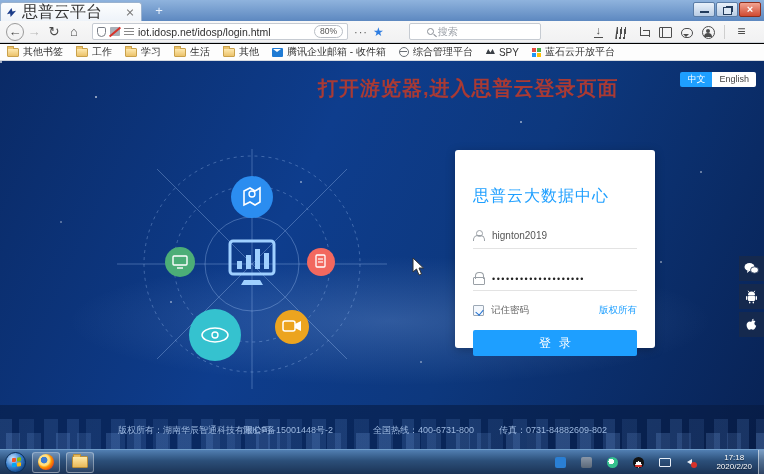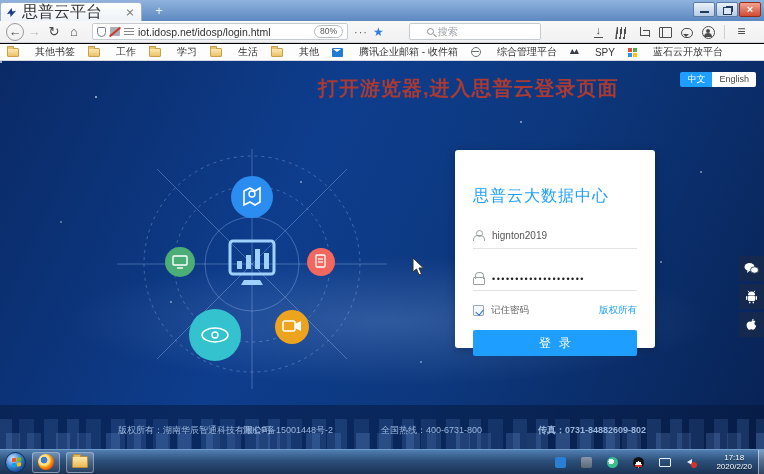--- a/index.html
+++ b/index.html
@@ -73,21 +73,21 @@
   .ti.bubble::after { content:""; position:absolute; left:1px; bottom:-3px; border:3px solid transparent; border-top-color:#4d4d4d; }
   .ti.acct { width:13px; height:13px; border:1.4px solid #4d4d4d; border-radius:50%; margin-top:1px; }
   .ti.acct::before { content:""; position:absolute; left:3.5px; top:2px; width:4px; height:4px; border-radius:50%; background:#4d4d4d; }
   .ti.acct::after { content:""; position:absolute; left:1.5px; bottom:0.5px; width:8px; height:4px; border-radius:4px 4px 0 0; background:#4d4d4d; }
   .menu-sep { width:1px; height:14px; background:#cfcfcf; }
   .ti.ham::before { content:"≡"; position:absolute; inset:0; font-size:14px; line-height:14px; text-align:center; }
 
   
   .bookmarks { position:absolute; left:0; top:44px; width:764px; height:17px; background:#fdfdfd;
     border-bottom:1px solid #d6dae0; display:flex; align-items:center; gap:13px; padding:0 7px; }
-  .bm { display:flex; align-items:center; gap:16px; font-size:10px; color:#333; white-space:nowrap; }
+  .bm { display:flex; align-items:center; gap:4px; font-size:10px; color:#333; white-space:nowrap; }
   .fold { width:12px; height:9px; background:linear-gradient(#fde9b0,#ecc26a); border:1px solid #c9a14b; border-radius:1px; position:relative; }
   .fold::before { content:""; position:absolute; left:-1px; top:-3px; width:5px; height:2px; background:#ecc26a; border:1px solid #c9a14b; border-bottom:none; border-radius:1px 1px 0 0; }
   .ic-mail { width:11px; height:9px; background:#1f7bd4; border-radius:1px; position:relative; }
   .ic-mail::before { content:""; position:absolute; left:1px; top:1px; border:4.5px solid transparent; border-top:3.5px solid #fff; }
   .ic-globe { width:10px; height:10px; border:1.3px solid #6b7076; border-radius:50%; position:relative; }
   .ic-globe::before { content:""; position:absolute; left:0; top:3px; width:7.5px; height:1.2px; background:#6b7076; }
   .ic-spy { width:9px; height:8px; position:relative; }
   .ic-spy::before { content:""; position:absolute; left:0; top:1px; width:9px; height:5px; background:#3a3f45; clip-path:polygon(0 100%,25% 0,50% 70%,75% 0,100% 100%); }
   .ic-grid { width:9px; height:9px; position:relative; }
   .ic-grid::before { content:""; position:absolute; left:0; top:0; width:4px; height:4px; background:#e54d42; box-shadow:5px 0 0 #4caf50, 0 5px 0 #2196f3, 5px 5px 0 #ffc107; }
@@ -136,21 +136,21 @@
   
   .floaties { position:absolute; right:0; top:195px; display:flex; flex-direction:column; gap:3px; }
   .flb { width:25px; height:25px; background:#15294e; display:flex; align-items:center; justify-content:center; }
 
   
   .footerband { position:absolute; left:0; bottom:0; width:764px; height:44px; background:rgba(7,26,62,.55); }
   .sk1,.sk2 { position:absolute; left:0; right:0; bottom:0; }
   .sk1 { height:30px; opacity:.35; background:repeating-linear-gradient(90deg, rgba(110,160,230,.5) 0 12px, transparent 12px 19px, rgba(110,160,230,.35) 19px 34px, transparent 34px 44px, rgba(110,160,230,.45) 44px 58px, transparent 58px 67px); }
   .sk2 { height:16px; opacity:.4; background:repeating-linear-gradient(90deg, transparent 0 6px, rgba(130,175,240,.5) 6px 20px, transparent 20px 27px, rgba(130,175,240,.4) 27px 41px, transparent 41px 50px); }
   .ftext { position:absolute; top:19px; font-size:9px; color:#9db9e0; white-space:nowrap; }
-  .ft1 { left:118px; } .ft1b { left:243px; } .ft2 { left:381px;text-align:center; } .ft3 { left:538px;font-weight:bold; }
+  .ft1 { left:118px; } .ft1b { left:243px; } .ft2 { left:373px;text-align:center; } .ft3 { left:499px; }
 
   
   .taskbar { position:absolute; left:0; top:449px; width:764px; height:25px;
     background:linear-gradient(#517fb2,#2c4f79 45%,#1b3355); border-top:1px solid #6f9cc9;
     display:flex; align-items:center; }
   .orb { width:21px; height:21px; border-radius:50%; margin-left:5px; position:relative;
     background:radial-gradient(circle at 35% 30%, #cfe6ff, #3b82d0 45%, #0d3a75 85%); border:1px solid #0a2c56; }
   .orb i { position:absolute; left:5.5px; top:5.5px; width:4px; height:4px; background:#f35325; border-radius:1px;
     box-shadow:5px 0 0 #81bc06, 0 5px 0 #05a6f0, 5px 5px 0 #ffba08; transform:skewY(-6deg); }
   .taskbtn { width:28px; height:21px; margin-left:6px; border:1px solid rgba(255,255,255,.35); border-radius:3px;

